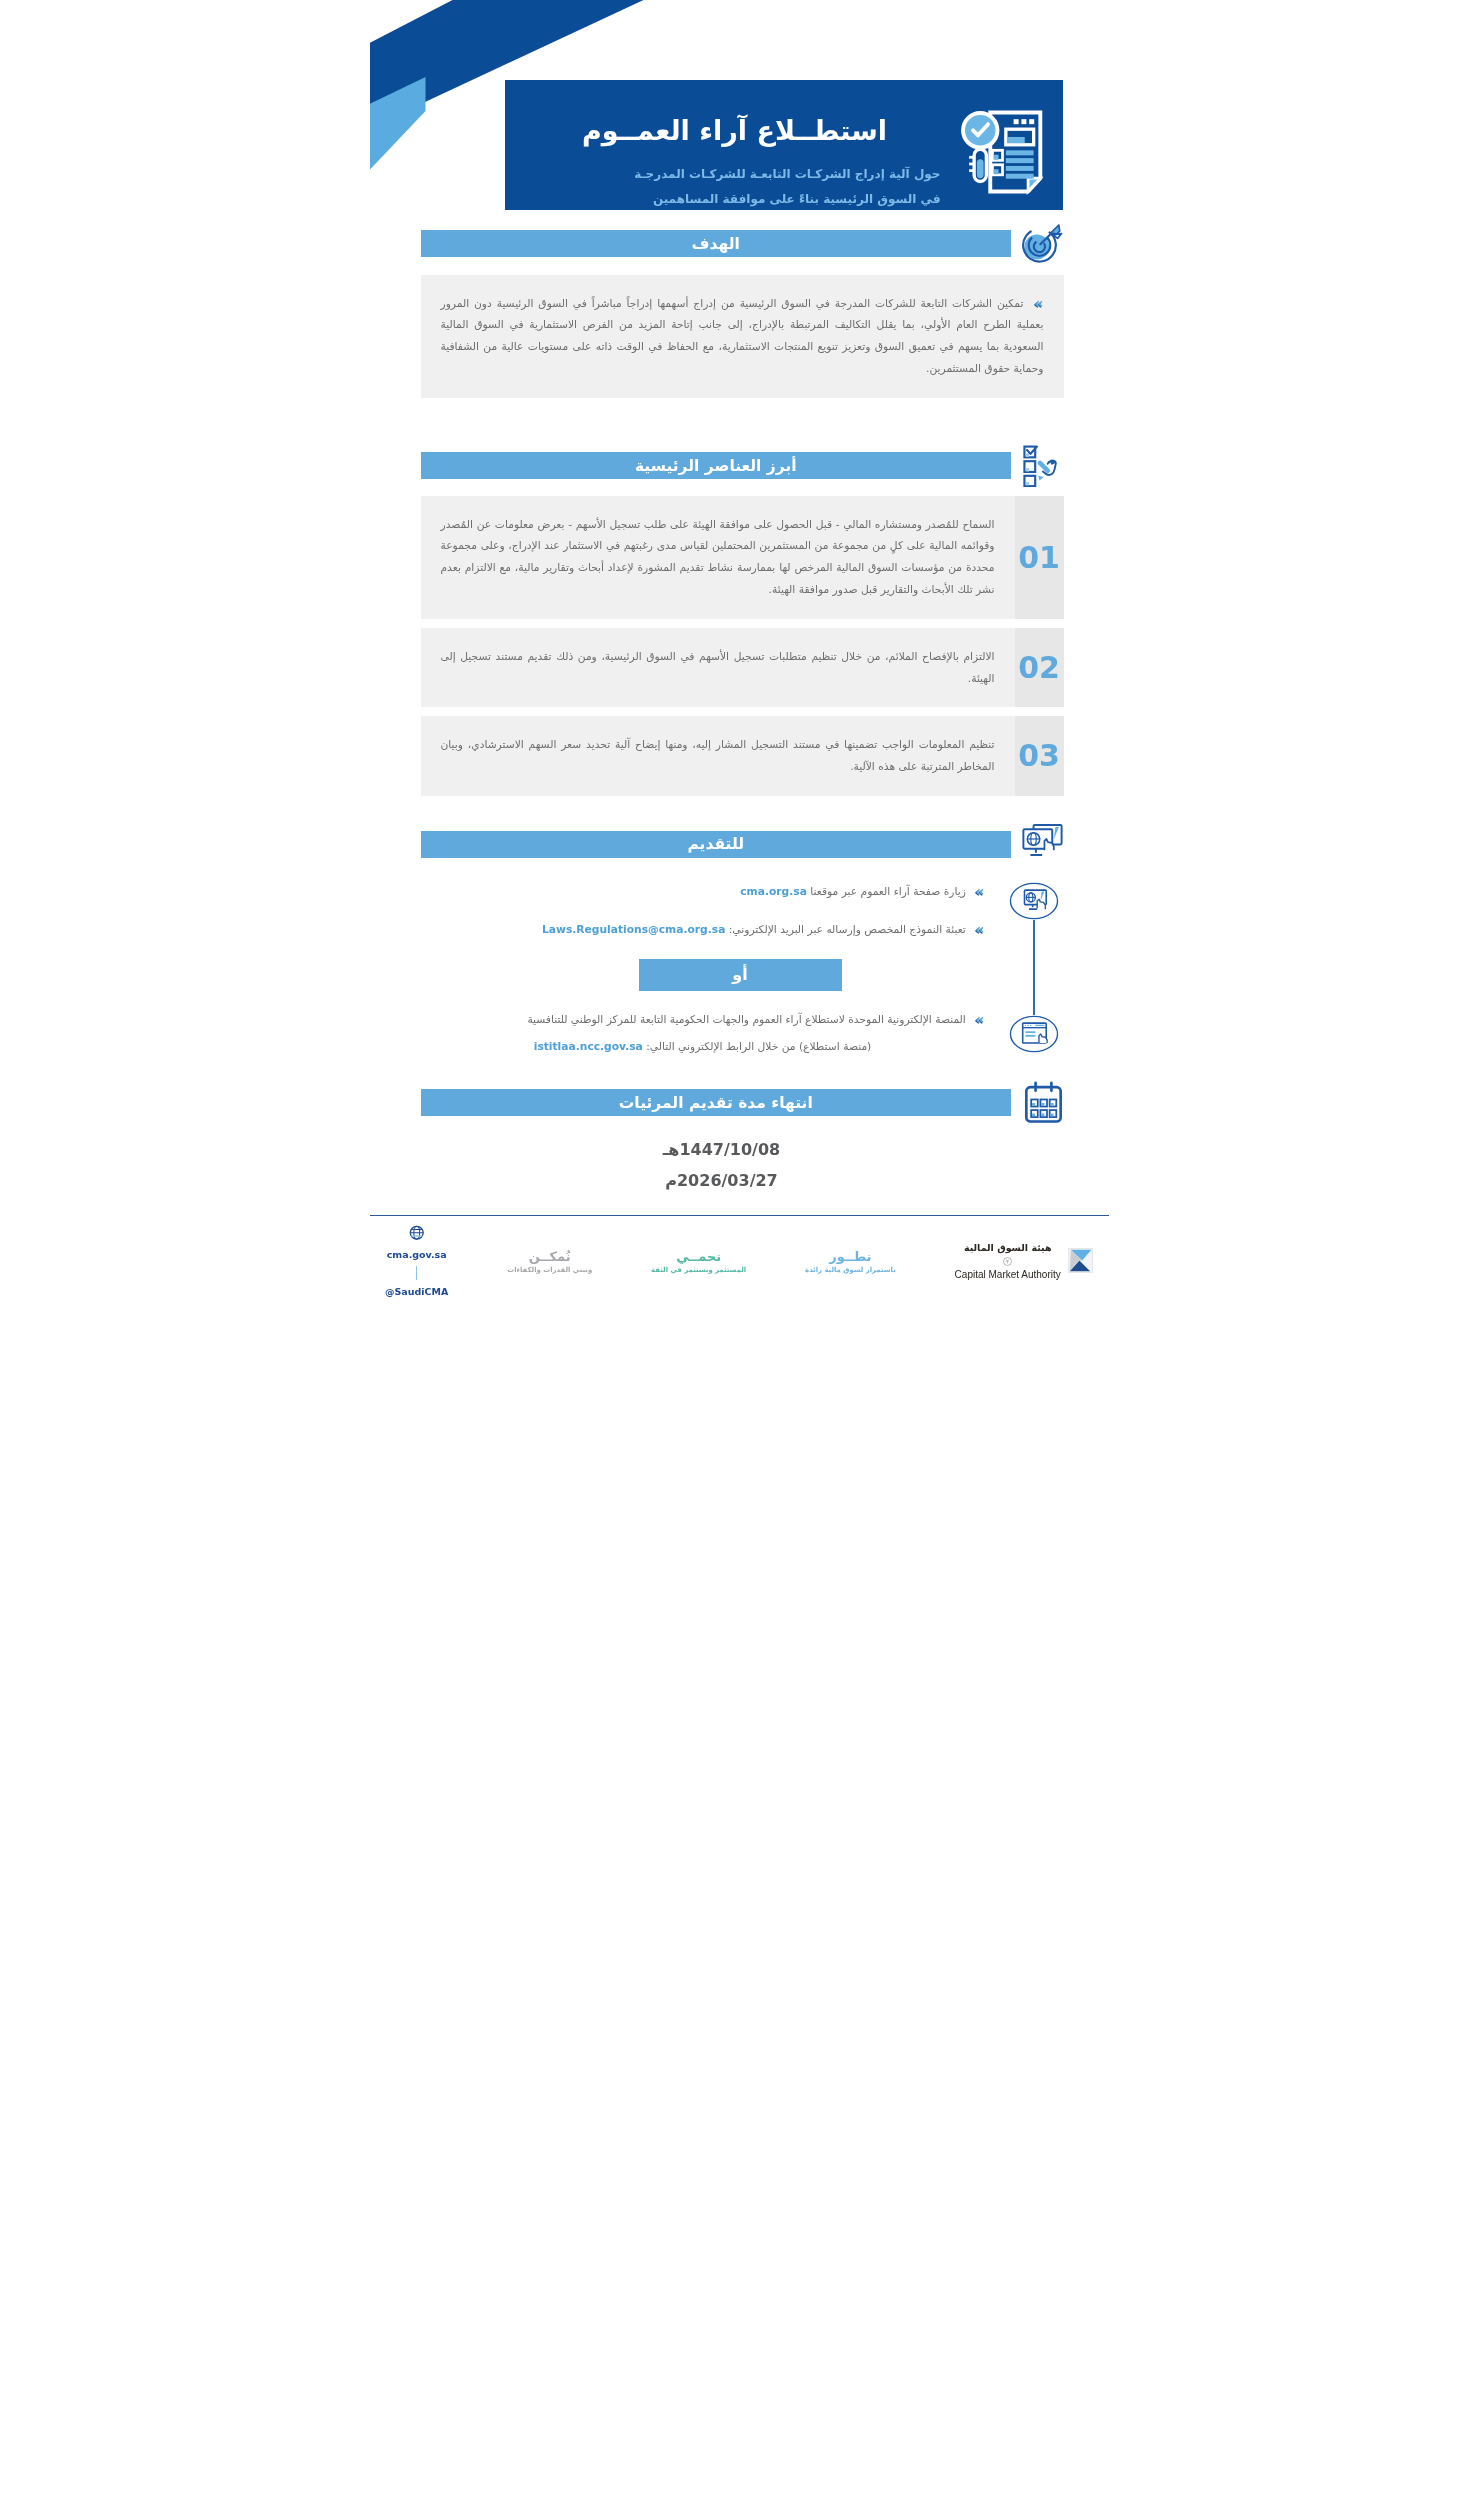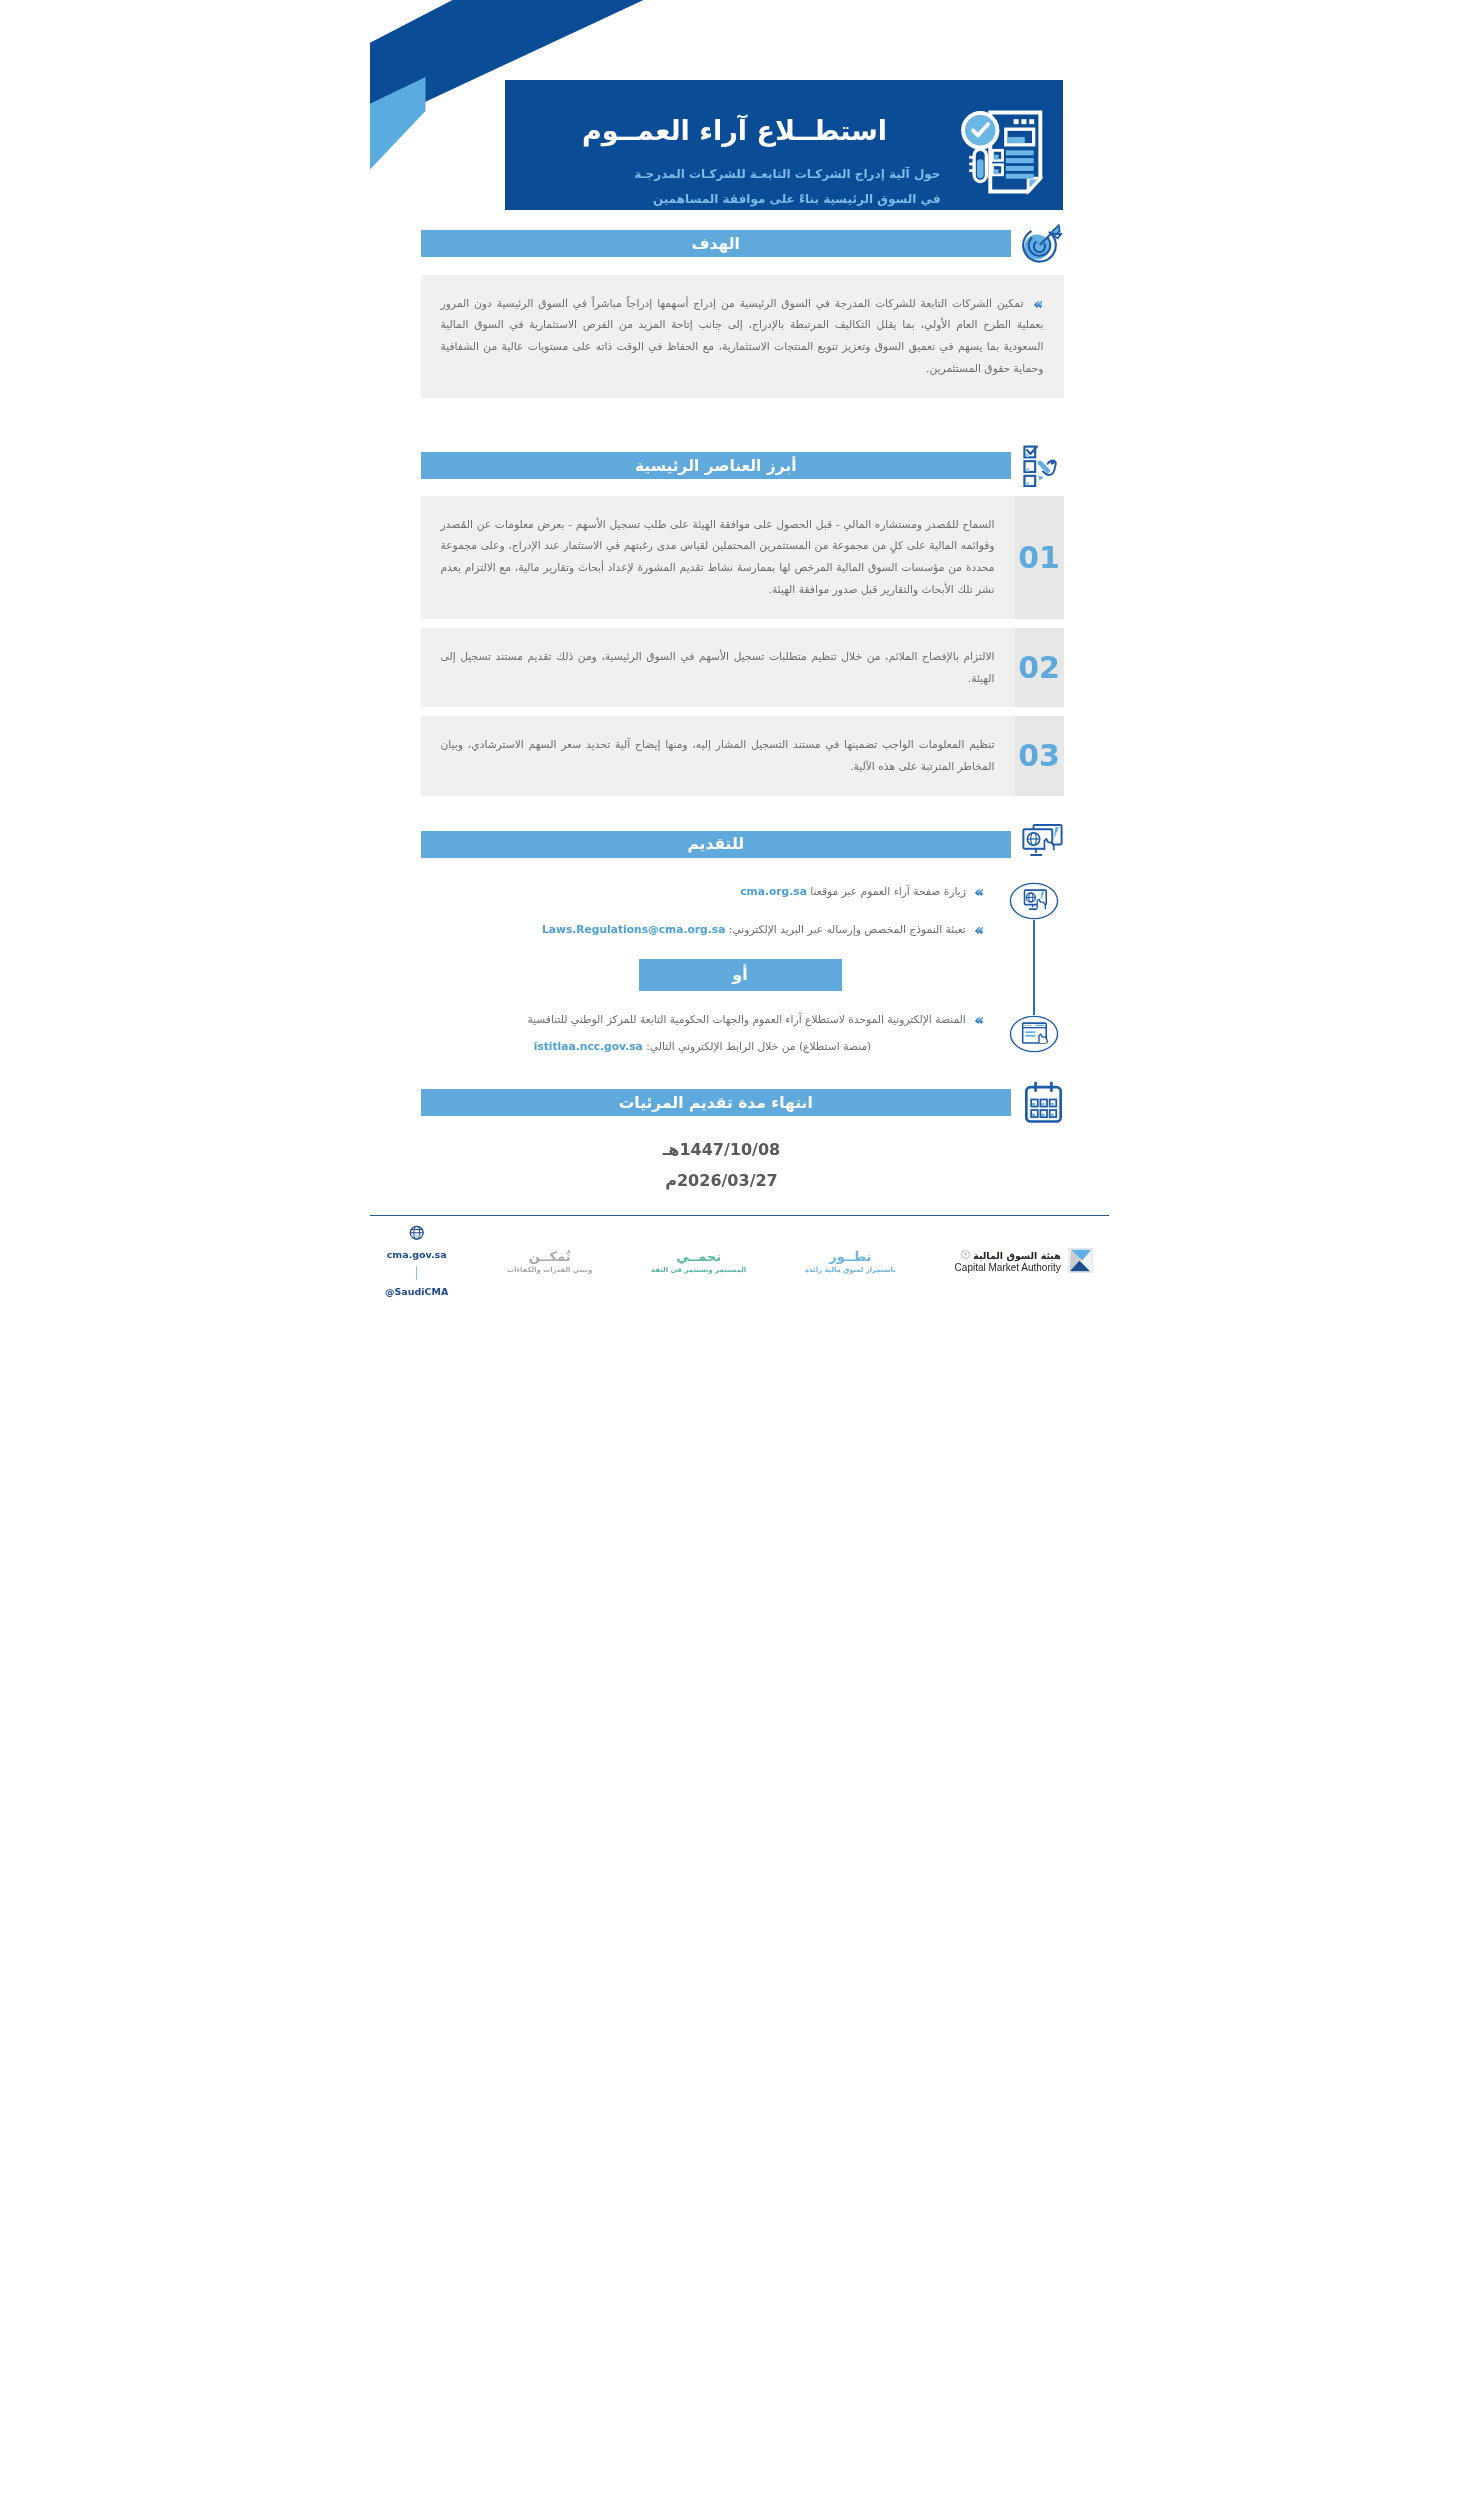--- a/index.html
+++ b/index.html
@@ -94,21 +94,21 @@
   .f-left { display:flex; align-items:center; gap:6px; color:#1e4b8f; font-weight:bold; font-size:9.5px; direction:ltr;flex-direction:column; }
   .f-div { width:1.2px; height:14.3px; background:#8fc3e8; }
   .slogan { text-align:center; }
   .slogan .word { font-size:13px; font-weight:bold; }
   .slogan .sub { font-size:6.9px; font-weight:bold; margin-top:2.4px; }
   .slogan-gray .word, .slogan-gray .sub { color:#a6a8ab; }
   .slogan-teal .word, .slogan-teal .sub { color:#54b8a5; }
   .slogan-blue .word, .slogan-blue .sub { color:#6fb3e0; }
   .f-org { display:flex; align-items:center; gap:7.2px; }
   .org-names { text-align:right; }
-  .org-ar { font-size:9.5px; font-weight:bold; color:#29261f; direction:rtl; display:flex; align-items:center; gap:3.6px; justify-content:flex-start; }
+  .org-ar { font-size:9.5px; font-weight:bold; color:#29261f; direction:rtl; display:flex; align-items:center; gap:3.6px; justify-content:flex-start;flex-direction:column; }
   .org-en { font-family:Liberation Sans, sans-serif; font-size:10px; color:#29261f; margin-top:1.2px; }
 </style>
 </head>
 <body>
 
 <div class="page">
 
   <div class="deco deco-dark"></div>
   <div class="deco deco-light"></div>
 

